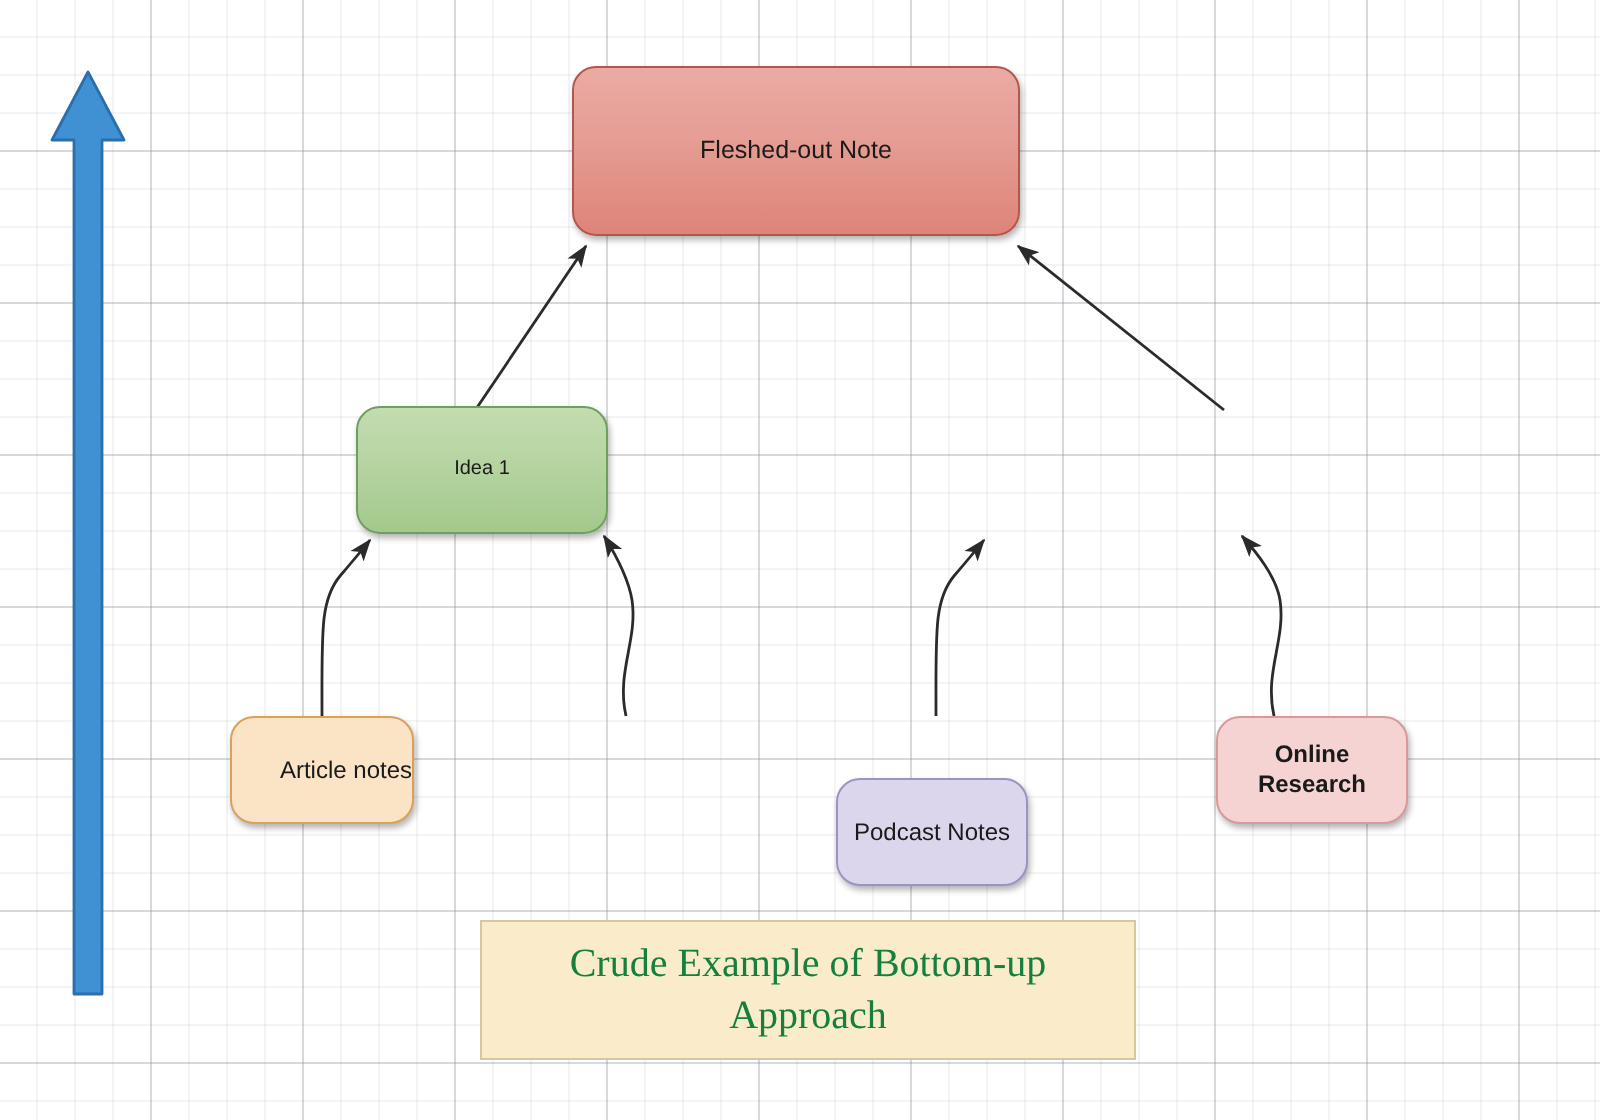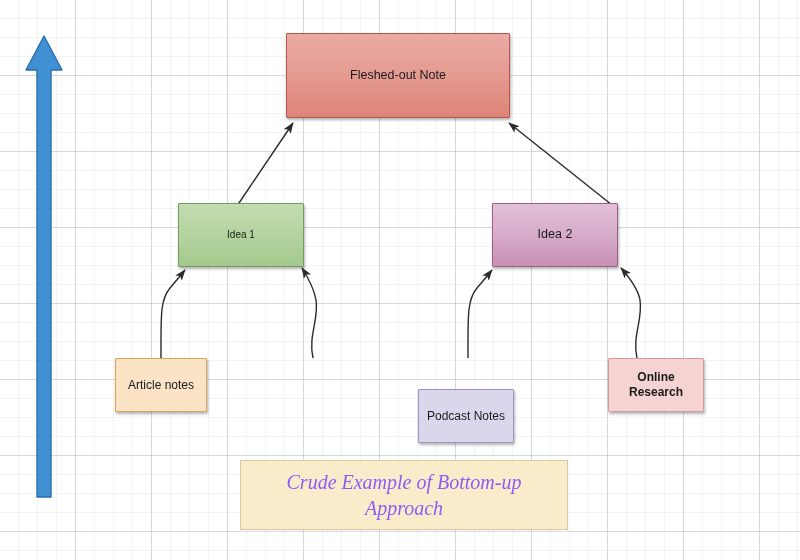--- a/index.html
+++ b/index.html
@@ -26,21 +26,21 @@
     background-position: -1px -1px, -1px -1px, -1px -1px, -1px -1px;
     font-family: "Liberation Sans", sans-serif;
   }
   .node {
     position: absolute;
     box-sizing: border-box;
     display: flex;
     align-items: center;
     justify-content: center;
     text-align: center;
-    border-radius: 1px;
+    border-radius: 12px;
     color: #1a1a1a;
     line-height: 1.25;
     font-family: "Liberation Sans", sans-serif;
     box-shadow: 1px 2px 3px rgba(0,0,0,0.30);
   }
   .node-fleshed {
     left: 286px; top: 33px; width: 224px; height: 85px;
     font-size: 12.5px;
     border: 1px solid #b5564c;
     background: linear-gradient(to bottom, #eaaba3 0%, #e59c93 45%, #de8478 100%);
@@ -58,20 +58,21 @@
     background: linear-gradient(to bottom, #e2bfd6 0%, #d8aecb 45%, #c98fb5 100%);
   }
   .node-leaf {
     font-size: 12px;
     height: 54px;
   }
   .node-article {
     left: 115px; top: 358px; width: 92px;
     border: 1px solid #d9a15a;
     background: #fbe3c6;
+    justify-content: flex-end;
   }
   .node-book {
     left: 267px; top: 358px; width: 92px;
     border: 1px solid #8fb887;
     background: #dcebd6;
   }
   .node-podcast {
     left: 418px; top: 358px; width: 96px;
     border: 1px solid #9d92c4;
     background: #dcd6ec;
@@ -86,26 +87,25 @@
   .caption {
     position: absolute;
     left: 240px; top: 460px; width: 328px; height: 70px;
     box-sizing: border-box;
     display: flex;
     align-items: center;
     justify-content: center;
     text-align: center;
     border: 1px solid #d6c89a;
     background: #faeccb;
-    color: #8b5cf6;
+    color: #15803d;
     font-family: "Liberation Serif", serif;
     font-size: 20px;
     line-height: 1.3;
     padding: 0 14px;
-    font-style: italic;
   }
   svg.overlay {
     position: absolute;
     left: 0; top: 0;
     width: 800px; height: 560px;
     pointer-events: none;
   }
   .edge {
     fill: none;
     stroke: #2b2b2b;
@@ -142,23 +142,20 @@
   </svg>
 
   <div class="node node-fleshed">
     <span>Fleshed-out Note</span>
   </div>
 
   <div class="node node-idea1">
     <span>Idea 1</span>
   </div>
 
-  <div class="node node-idea2">
-    <span>Idea 2</span>
-  </div>
 
   <div class="node node-leaf node-article">
     <span>Article notes</span>
   </div>
 
 
   <div class="node node-leaf node-podcast">
     <span>Podcast Notes</span>
   </div>
 

